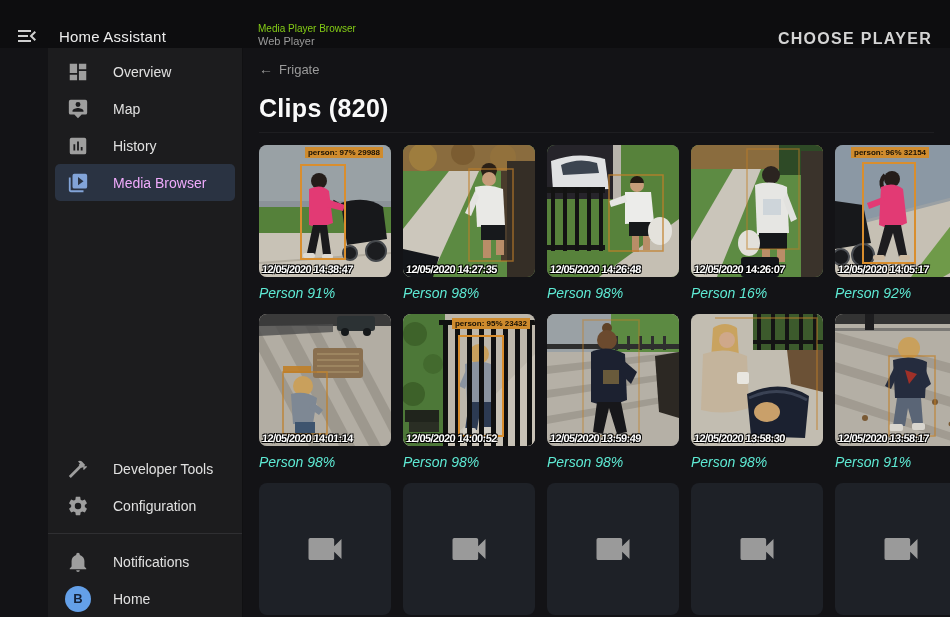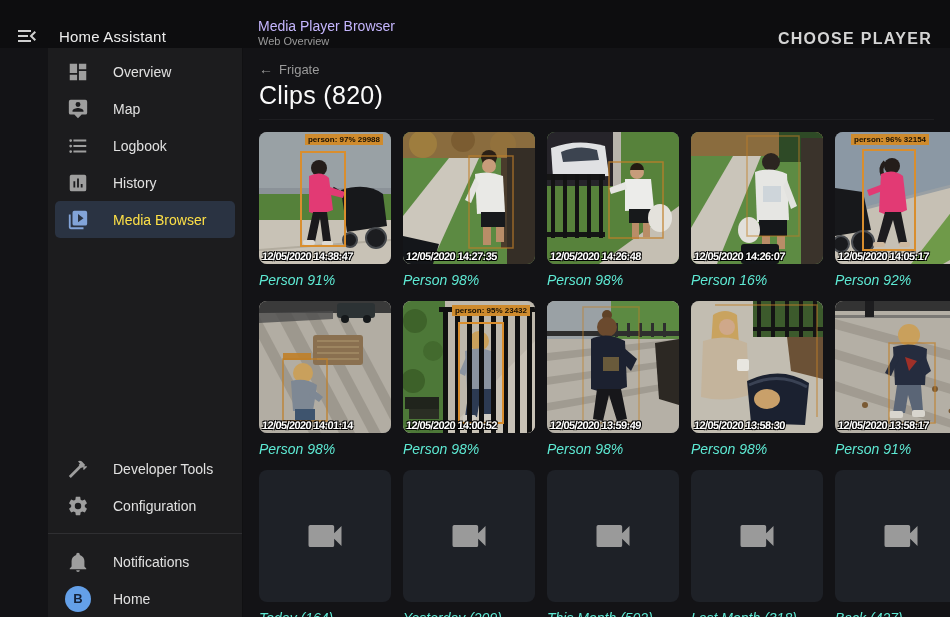--- a/index.html
+++ b/index.html
@@ -7,53 +7,53 @@
     font-family:"Liberation Sans","DejaVu Sans",sans-serif; }
   .app { width:950px; height:617px; display:flex; flex-direction:column; }
 
   
   .topbar { height:48px; flex:none; display:flex; align-items:flex-end; background:#0d0d0f; }
   .topbar-left { width:195px; flex:none; display:flex; align-items:center; padding-left:15px; }
   .menu-toggle { width:24px; height:24px; cursor:pointer; flex:none; }
   .menu-toggle svg { fill:#cfcfcf; }
   .app-title { margin-left:20px; font-size:15px; color:#ececec; letter-spacing:.2px; }
   .page-title-block { margin-left:63px; line-height:1.15; }
-  .page-title { font-size:14px; color:#c4b5fd; }
+  .page-title { font-size:10px; color:#84cc16; }
   .page-subtitle { font-size:11px; color:#9a9a9a; margin-top:1px; }
   .choose-player { margin-left:auto; margin-right:18px; background:none; border:none;
     font-family:inherit; font-size:16px; font-weight:600; letter-spacing:1.3px;
     color:#d4d4d4; cursor:pointer; }
 
   
   .body { flex:1; display:flex; min-height:0;padding-left:48px; }
 
   
   .sidebar { width:195px; flex:none; background:#1c1c1e; display:flex; flex-direction:column;
     padding-top:5px; border-right:1px solid #101012; }
   .side-item { height:37px; flex:none; display:flex; align-items:center; margin:0 7px;
     border-radius:5px; cursor:pointer; }
   .side-item .ic { width:22px; height:22px; margin-left:12px; flex:none; }
   .side-item .ic svg { width:22px; height:22px; fill:#9e9e9e; }
   .side-item .lbl { margin-left:24px; font-size:14px; color:#e1e1e1; white-space:nowrap; }
   .side-item.active { background:#2a3342; }
   .side-item.active .ic svg { fill:#82a4d8; }
-  .side-item.active .lbl { color:#fde047; }
+  .side-item.active .lbl { color:#f0abfc; }
   .side-spacer { flex:1; }
   .side-divider { border-top:1px solid #2f2f32; margin:9px 0; }
   .avatar { width:26px; height:26px; border-radius:50%; background:#64a0e8; color:#15233a;
     font-size:13px; font-weight:700; display:flex; align-items:center; justify-content:center;
     margin-left:10px; flex:none; }
   .side-item.user .lbl { margin-left:22px; }
 
   
   .main { flex:1; min-width:0; background:#131316; padding:12px 16px 0 16px; }
   .breadcrumb { display:inline-flex; align-items:center; gap:6px; font-size:13px;
     color:#9a9a9a; cursor:pointer; }
   .breadcrumb .arrow { font-size:14px; }
-  .main h1 { margin-top:3px; font-size:25px; font-weight:400; color:#fafafa; letter-spacing:.3px;
+  .main h1 { margin-top:16px; font-size:25px; font-weight:700; color:#fafafa; letter-spacing:.3px;
     padding-bottom:9px; border-bottom:1px solid #1e1e21; }
 
   
   .grid { margin-top:12px; display:grid; grid-template-columns:repeat(5,132px);
     column-gap:12px; row-gap:13px; }
   .cell { width:132px; cursor:pointer; }
   .thumb { width:132px; height:132px; border-radius:8px; overflow:hidden; position:relative;
     background:#737373; }
   .thumb svg.scene { display:block; width:100%; height:100%; }
   .ts { position:absolute; left:3px; bottom:2px; font-size:11px; font-weight:800;
@@ -78,21 +78,21 @@
     <div class="topbar-left">
       <span class="menu-toggle">
         <svg viewBox="0 0 24 24">
             <path d="M21,15.61L19.59,17L14.58,12L19.59,7L21,8.39L17.44,12L21,15.61M3,6H16V8H3V6M3,13V11H13V13H3M3,18V16H16V18H3Z"></path>
           </svg>
       </span>
       <span class="app-title">Home Assistant</span>
     </div>
     <div class="page-title-block">
       <div class="page-title">Media Player Browser</div>
-      <div class="page-subtitle">Web Overview</div>
+      <div class="page-subtitle">Web Player</div>
     </div>
     <button class="choose-player">CHOOSE PLAYER</button>
   </header>
 
   <div class="body">
 
     <nav class="sidebar">
 
       <div class="side-item">
         <span class="ic">
@@ -105,28 +105,20 @@
 
       <div class="side-item">
         <span class="ic">
           <svg viewBox="0 0 24 24">
               <path d="M20,2H4A2,2 0 0,0 2,4V16A2,2 0 0,0 4,18H8L12,22L16,18H20A2,2 0 0,0 22,16V4A2,2 0 0,0 20,2M12,4.3A2.7,2.7 0 0,1 14.7,7A2.7,2.7 0 0,1 12,9.7A2.7,2.7 0 0,1 9.3,7A2.7,2.7 0 0,1 12,4.3M18,15H6V14.1C6,12.1 10,11 12,11C14,11 18,12.1 18,14.1V15Z"></path>
             </svg>
         </span>
         <span class="lbl">Map</span>
       </div>
 
-      <div class="side-item">
-        <span class="ic">
-          <svg viewBox="0 0 24 24">
-              <path d="M7,5H21V7H7V5M7,13V11H21V13H7M4,4.5A1.5,1.5 0 0,1 5.5,6A1.5,1.5 0 0,1 4,7.5A1.5,1.5 0 0,1 2.5,6A1.5,1.5 0 0,1 4,4.5M4,10.5A1.5,1.5 0 0,1 5.5,12A1.5,1.5 0 0,1 4,13.5A1.5,1.5 0 0,1 2.5,12A1.5,1.5 0 0,1 4,10.5M7,19V17H21V19H7M4,16.5A1.5,1.5 0 0,1 5.5,18A1.5,1.5 0 0,1 4,19.5A1.5,1.5 0 0,1 2.5,18A1.5,1.5 0 0,1 4,16.5Z"></path>
-            </svg>
-        </span>
-        <span class="lbl">Logbook</span>
-      </div>
 
       <div class="side-item">
         <span class="ic">
           <svg viewBox="0 0 24 24">
               <path d="M19,3H5A2,2 0 0,0 3,5V19A2,2 0 0,0 5,21H19A2,2 0 0,0 21,19V5A2,2 0 0,0 19,3M9,17H7V10H9V17M13,17H11V7H13V17M17,17H15V13H17V17Z"></path>
             </svg>
         </span>
         <span class="lbl">History</span>
       </div>
 

